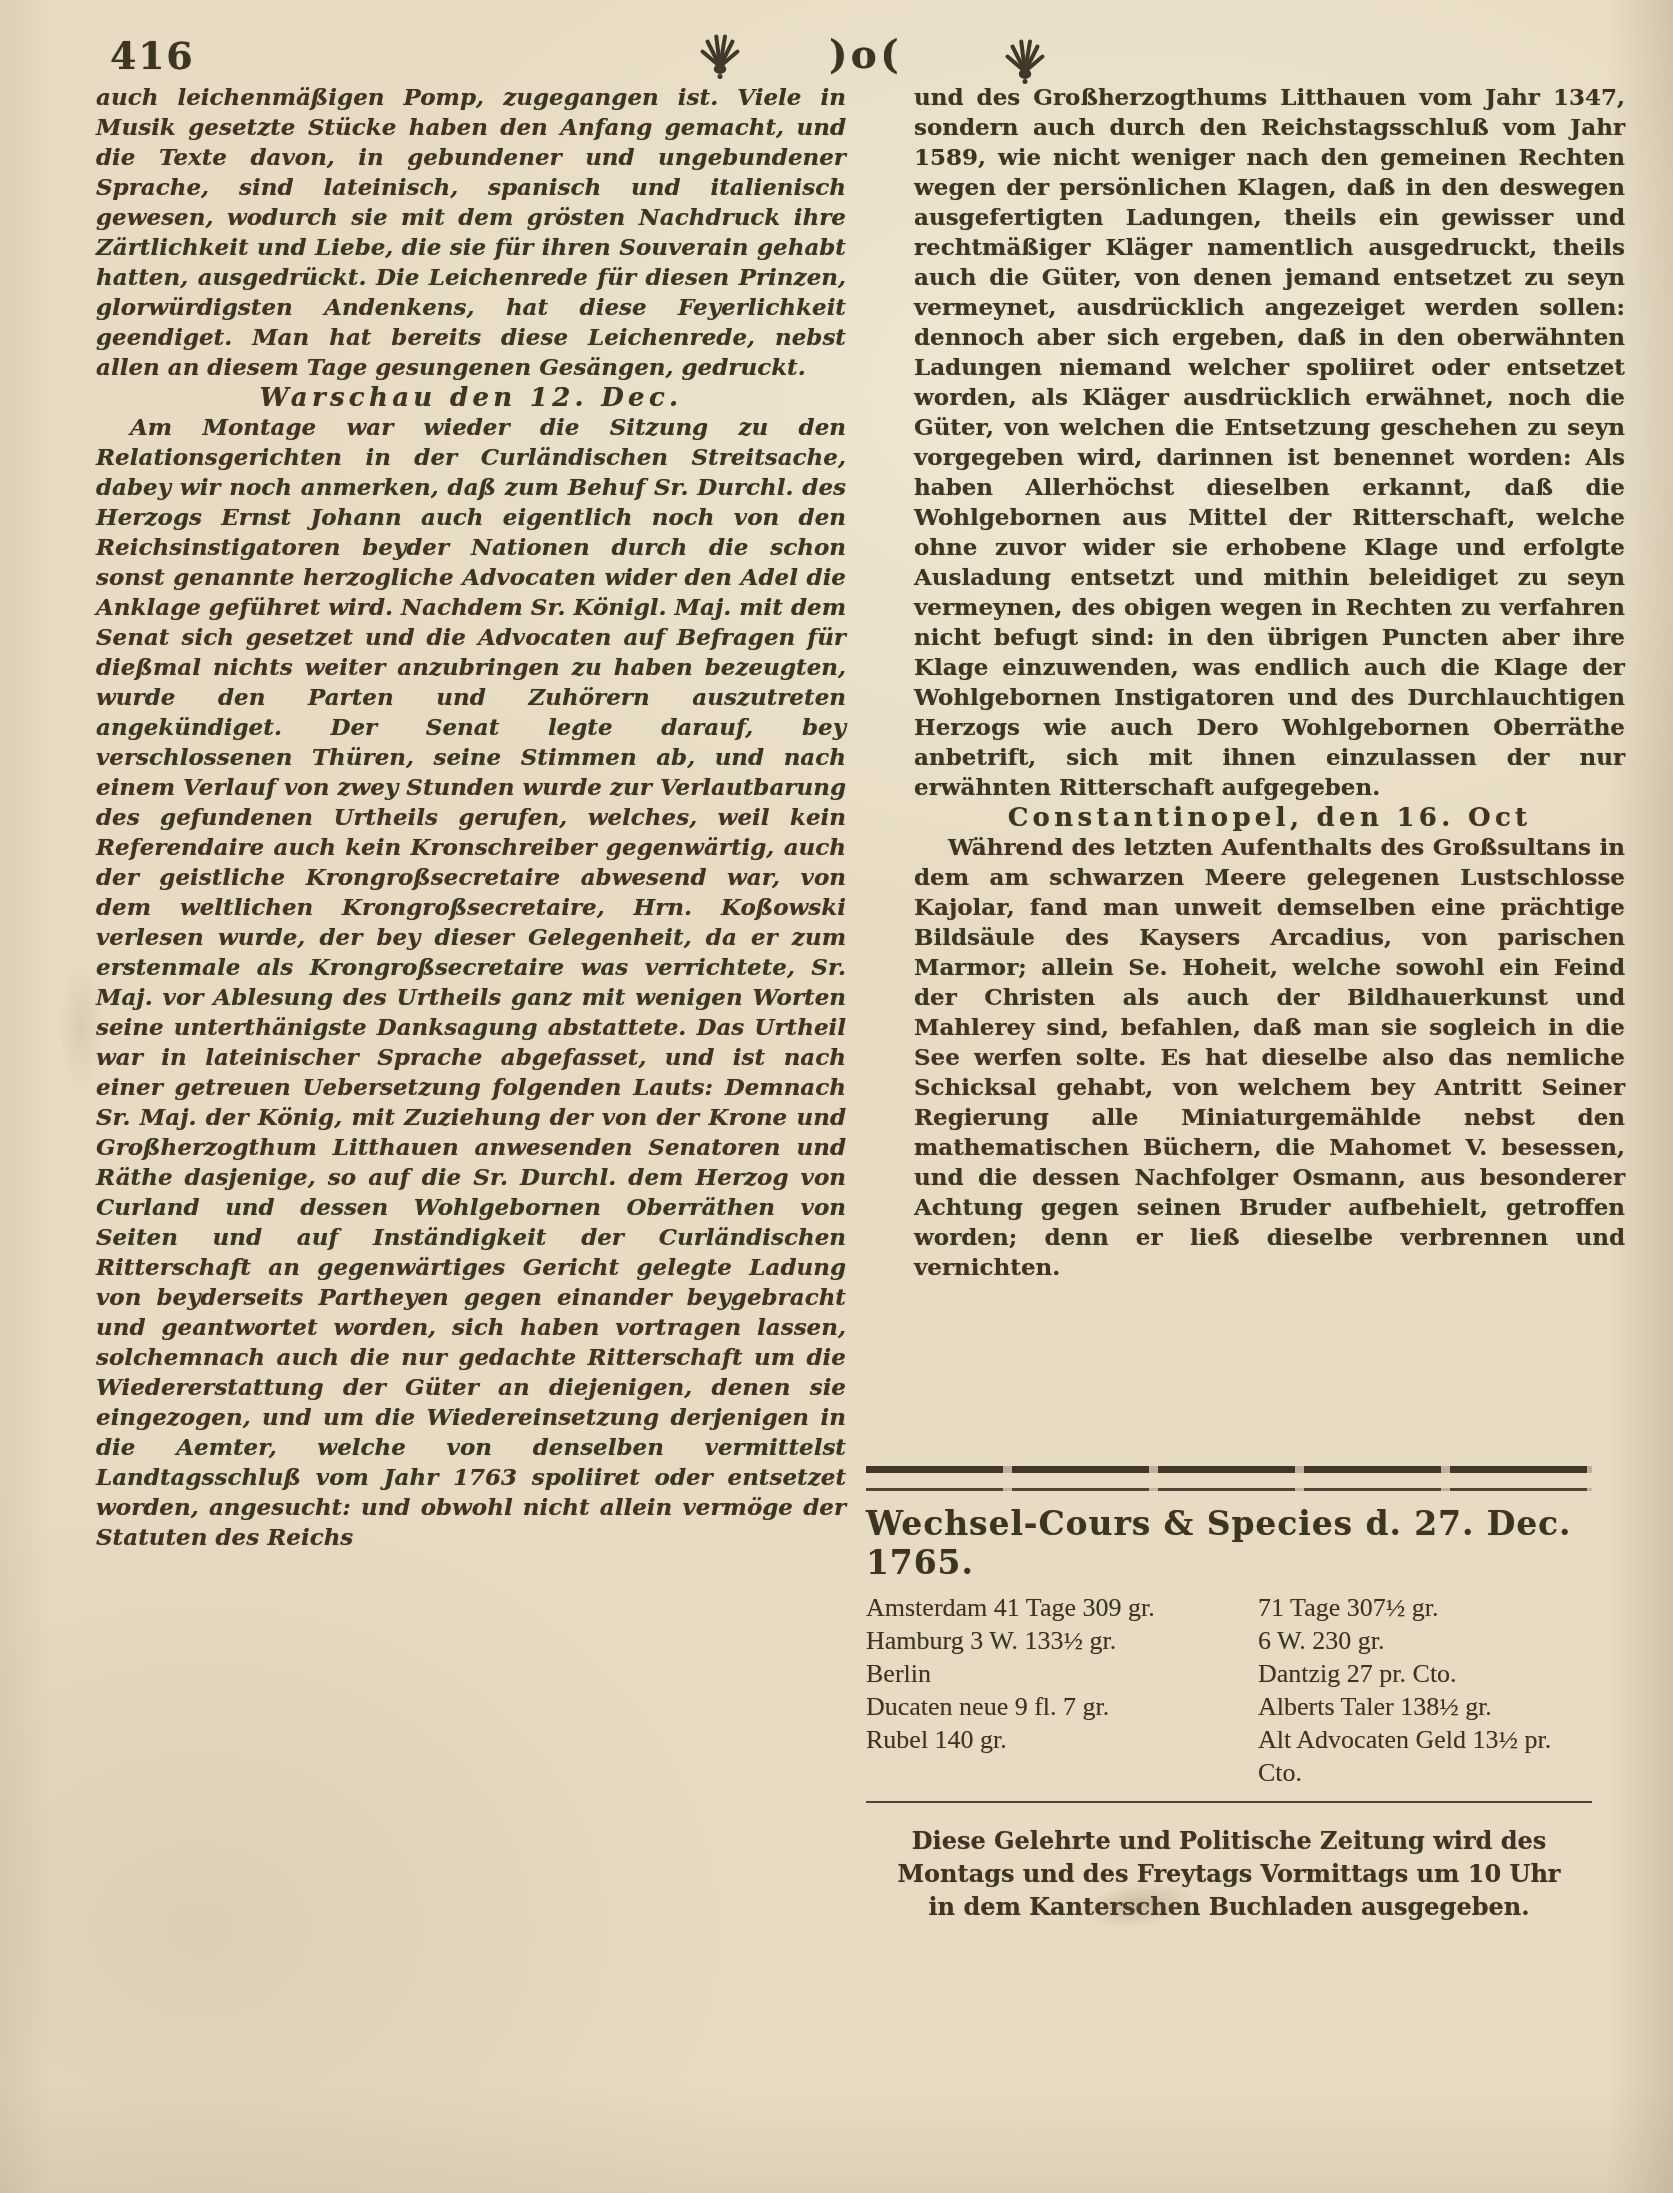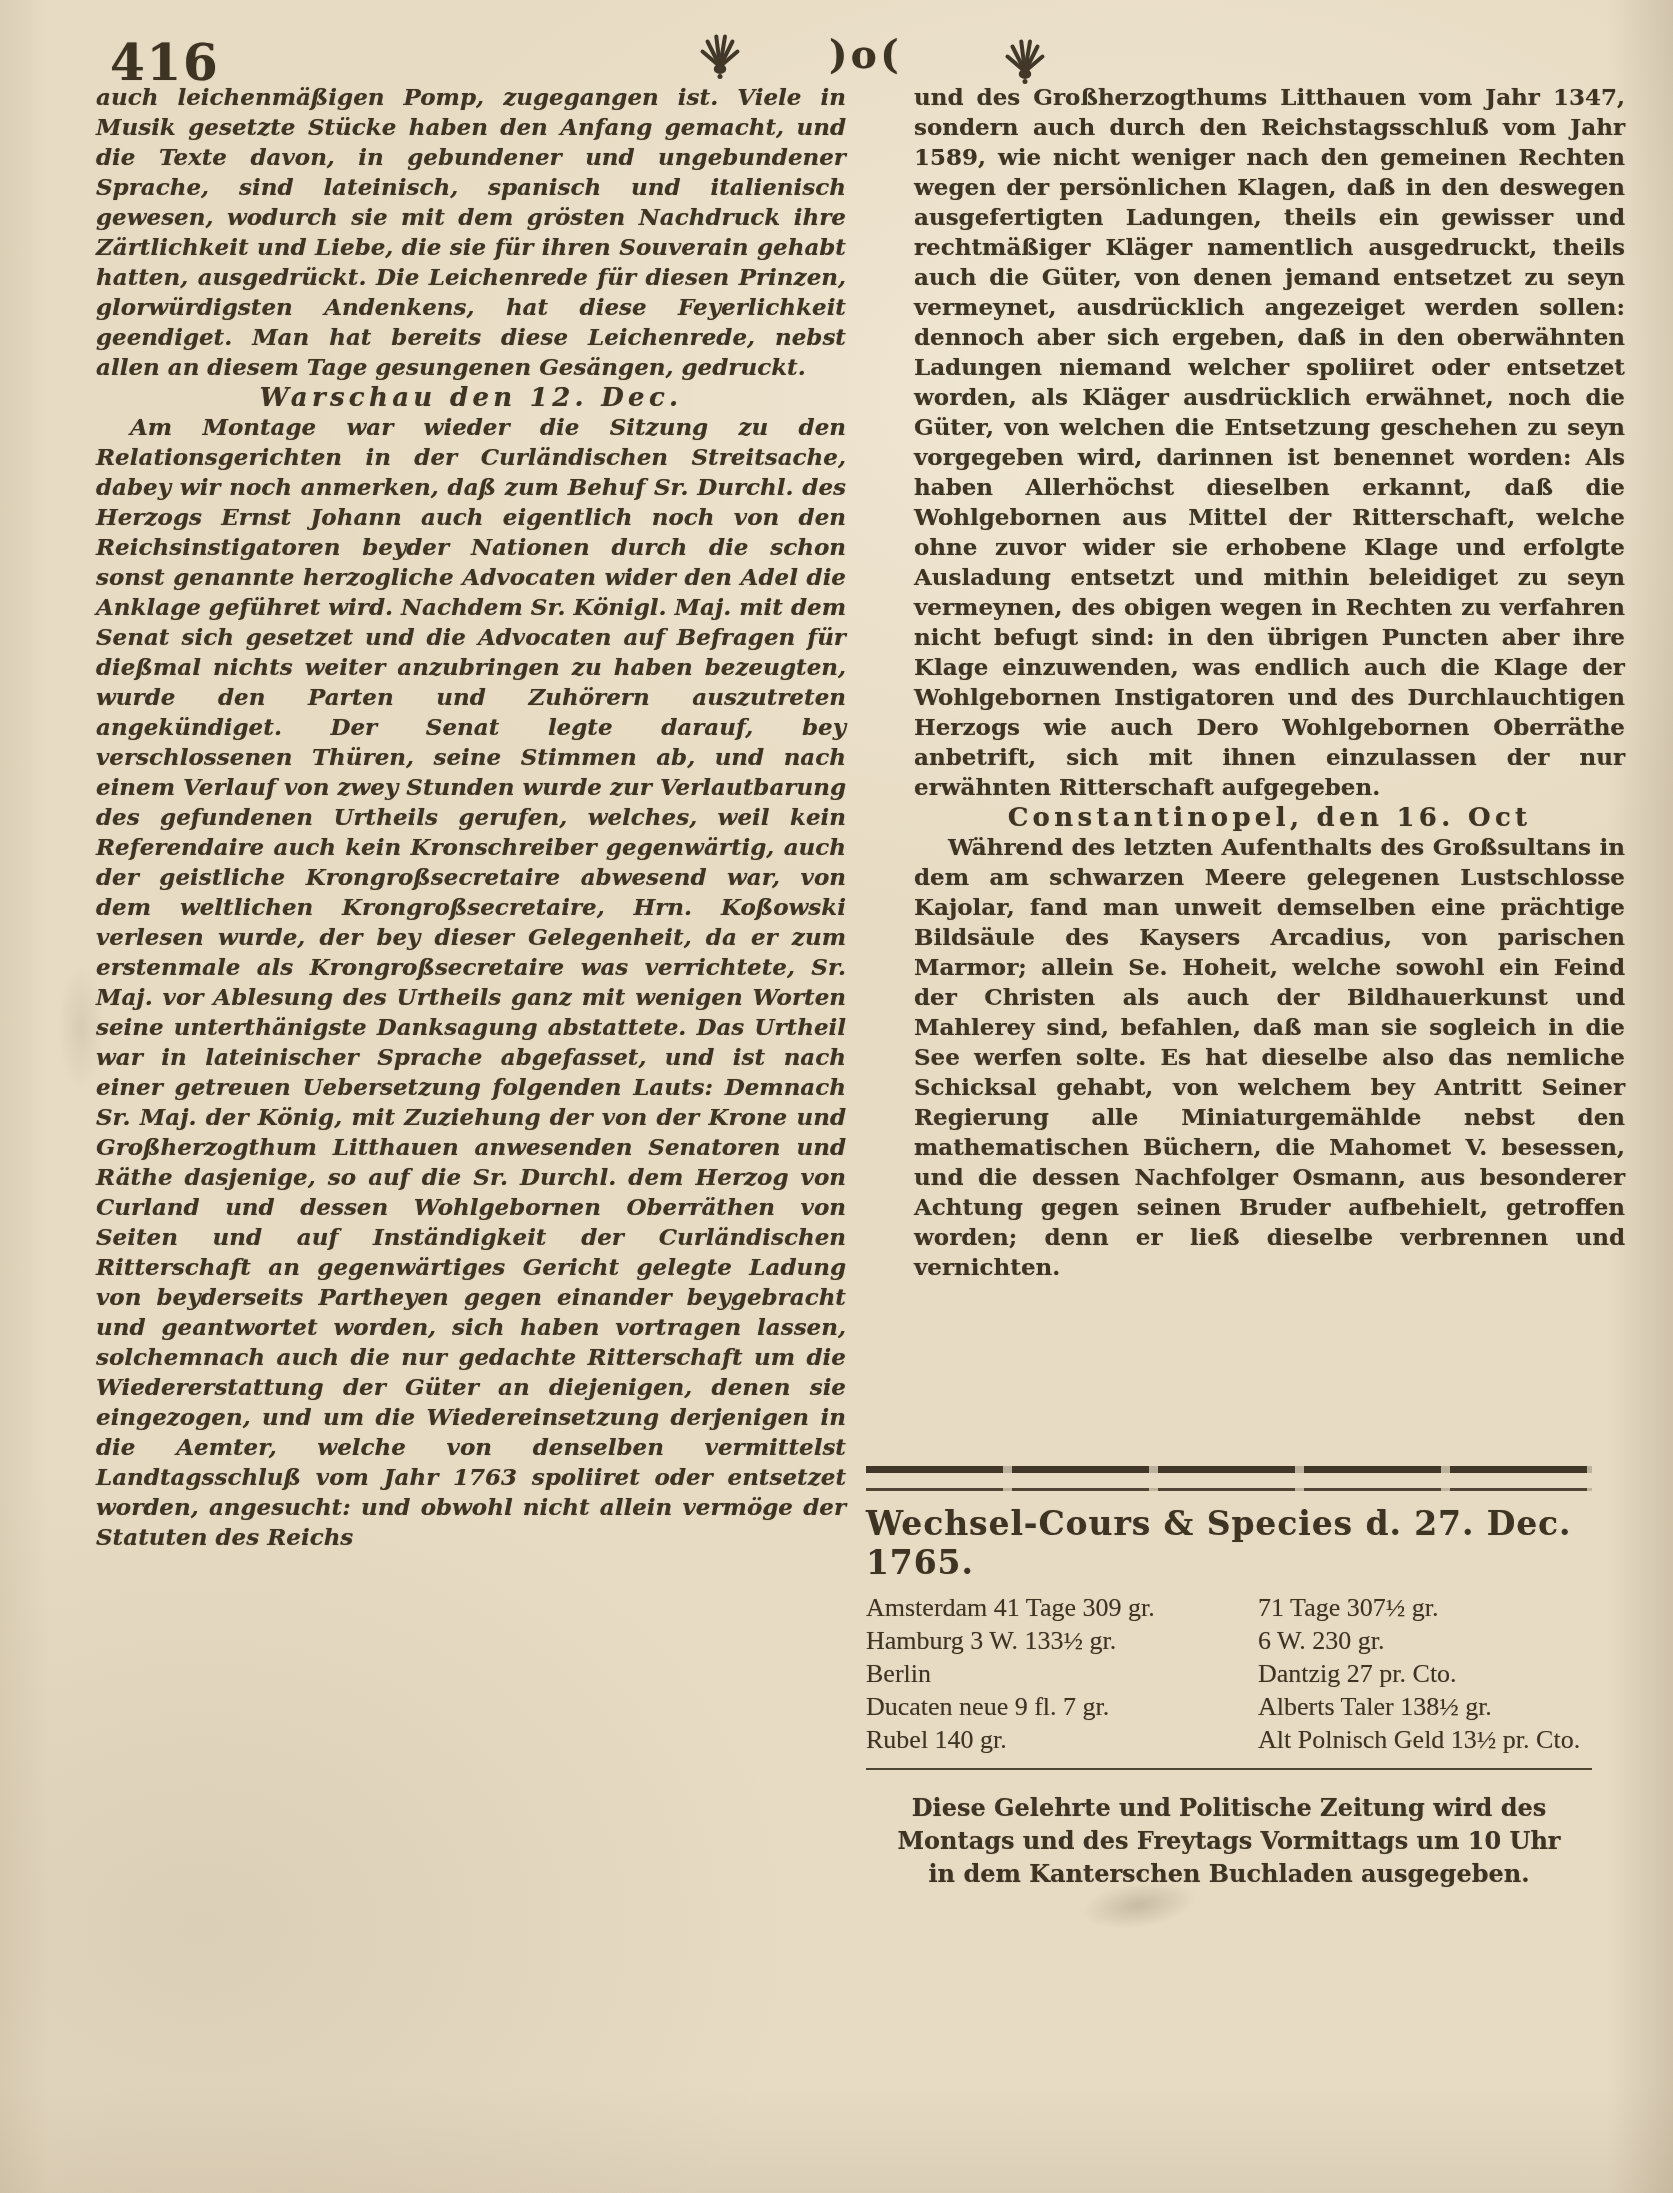--- a/index.html
+++ b/index.html
@@ -12,21 +12,21 @@
       radial-gradient(1199px 770px at 68% 18%, rgba(255,250,236,0.40), rgba(255,250,236,0) 70%),
       radial-gradient(856px 685px at 12% 88%, rgba(118,100,70,0.10), rgba(118,100,70,0) 70%),
       linear-gradient(90deg, rgba(120,100,70,0.10) 0%, rgba(120,100,70,0) 3%, rgba(120,100,70,0) 96%, rgba(100,82,55,0.18) 100%),
       linear-gradient(0deg, rgba(120,100,70,0.10) 0%, rgba(120,100,70,0) 5%),
       #e7dbc3;
     font-family:"DejaVu Serif","Liberation Serif",serif;
     color:#3e3424;
   }
   .hdr-num{
     position:absolute;left:110px;top:33px;
-    font-size:50px;font-weight:bold;letter-spacing:1.7px;
+    font-size:38px;font-weight:bold;letter-spacing:1.7px;
     text-shadow:0 0 0.9px rgba(62,52,36,.5);
   }
   .ornament{position:absolute;top:29px;width:50px;height:50px;}
   .orn-left{left:695px;}
   .orn-right{left:1000px;top:34px;}
   .divider-glyph{
     position:absolute;left:829px;top:31px;
     font-size:39px;font-weight:bold;letter-spacing:3.4px;
     text-shadow:0 0 0.9px rgba(62,52,36,.5);
   }
@@ -147,21 +147,21 @@
       <div class="exchange-row">
         <span>Berlin</span>
         <span>Dantzig 27 pr. Cto.</span>
       </div>
       <div class="exchange-row">
         <span>Ducaten neue 9 fl. 7 gr.</span>
         <span>Alberts Taler 138½ gr.</span>
       </div>
       <div class="exchange-row">
         <span>Rubel 140 gr.</span>
-        <span>Alt Polnisch Geld 13½ pr. Cto.</span>
+        <span>Alt Advocaten Geld 13½ pr. Cto.</span>
       </div>
     </div>
     <div class="rule-single"></div>
     <div class="imprint">Diese Gelehrte und Politische Zeitung wird des Montags und des Freytags Vormittags um 10 Uhr in dem Kanterschen Buchladen ausgegeben.</div>
   </div>
 
   <div class="smudge smudge-1"></div>
   <div class="smudge smudge-2"></div>
 
 </div>

